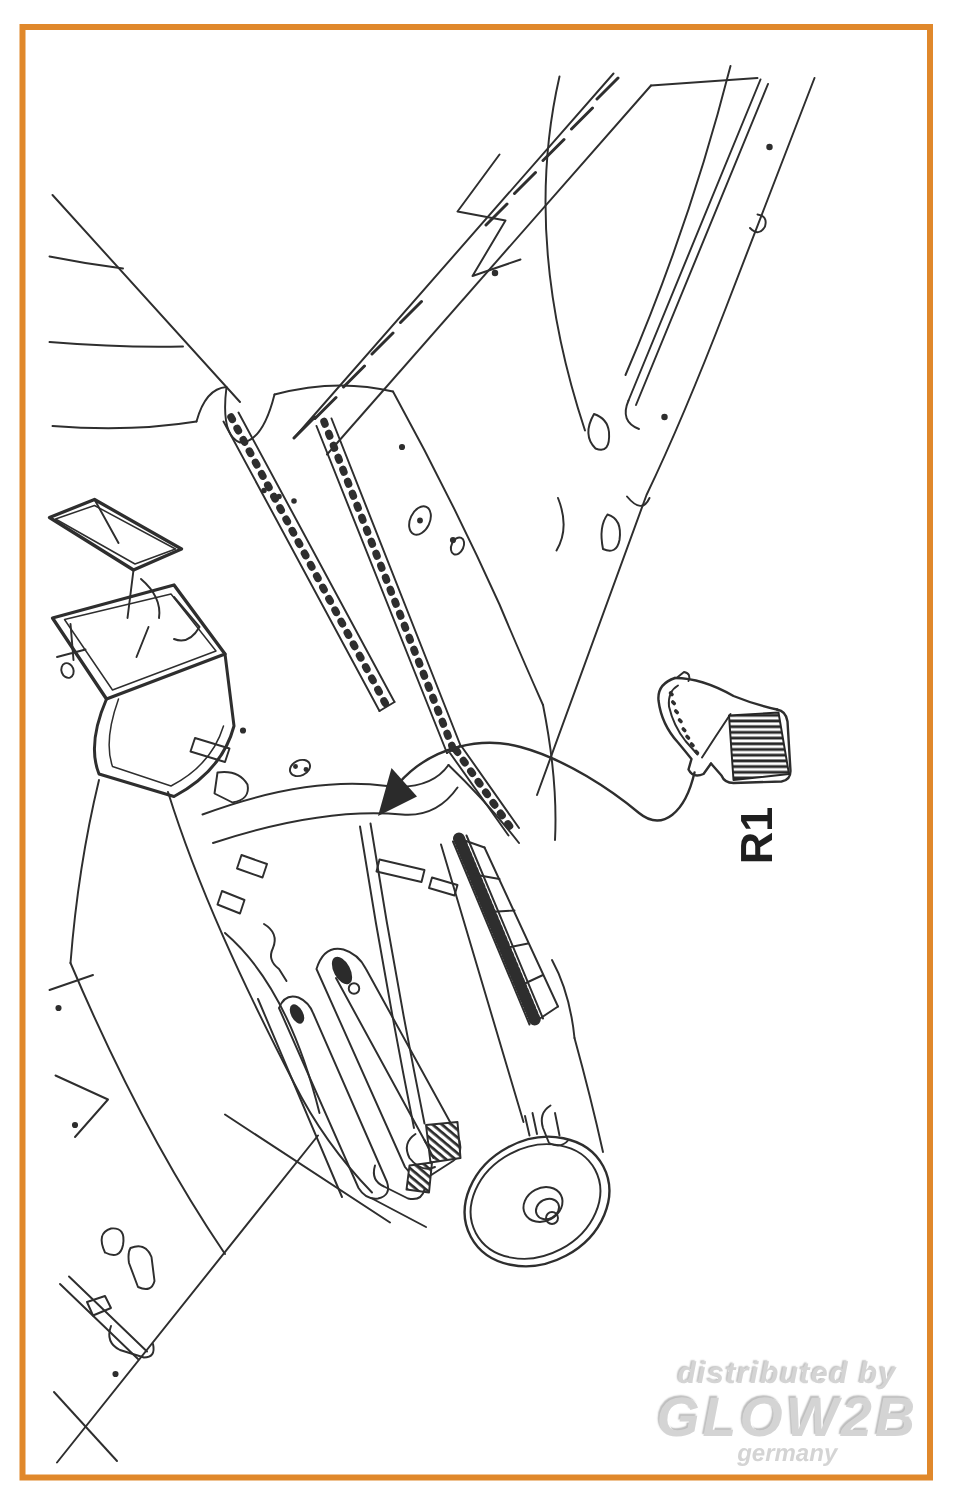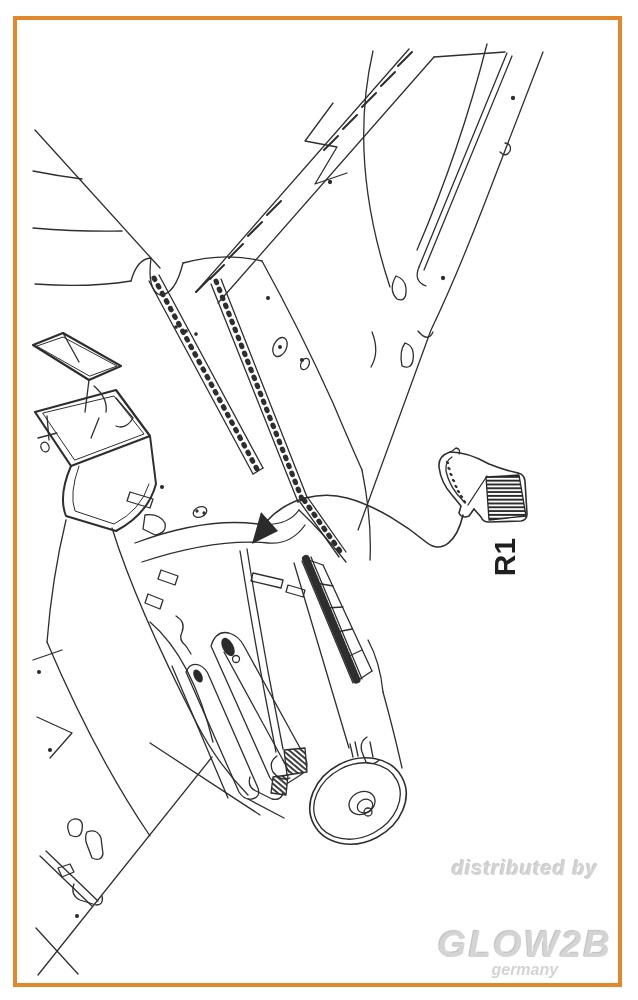--- a/index.html
+++ b/index.html
@@ -6,21 +6,21 @@
   .page{position:relative;width:638px;height:1000px;background:#ffffff;overflow:hidden;
         font-family:"Liberation Sans",sans-serif;}
   .frame{position:absolute;left:13px;top:16px;width:609px;height:971px;
          box-sizing:border-box;border:4px solid #e0882b;pointer-events:none;}
   .art{position:absolute;left:0;top:0;}
   .watermark{position:absolute;right:26px;bottom:22px;text-align:center;
              color:#d4d4d4;line-height:1.02;user-select:none;}
   .wm-prefix{font-size:20px;font-style:italic;font-weight:bold;letter-spacing:1px;
              text-shadow:1px 1px 0 #ffffff,-1px -1px 1px #c2c2c2;}
   .wm-brand{font-size:37px;font-style:italic;font-weight:bold;letter-spacing:2px;
-            text-shadow:1px 1px 0 #ffffff,-1px -1px 1px #bdbdbd;margin-top:48px;}
+            text-shadow:1px 1px 0 #ffffff,-1px -1px 1px #bdbdbd;}
   .wm-suffix{font-size:16px;font-style:italic;font-weight:bold;margin-top:-2px;
              text-shadow:1px 1px 0 #ffffff;}
   .r1-label{font-family:"Liberation Sans",sans-serif;font-weight:bold;font-size:30px;fill:#1f1f1f;}
 </style>
 </head>
 <body>
 
 <div class="page">
 
   <div class="watermark">

